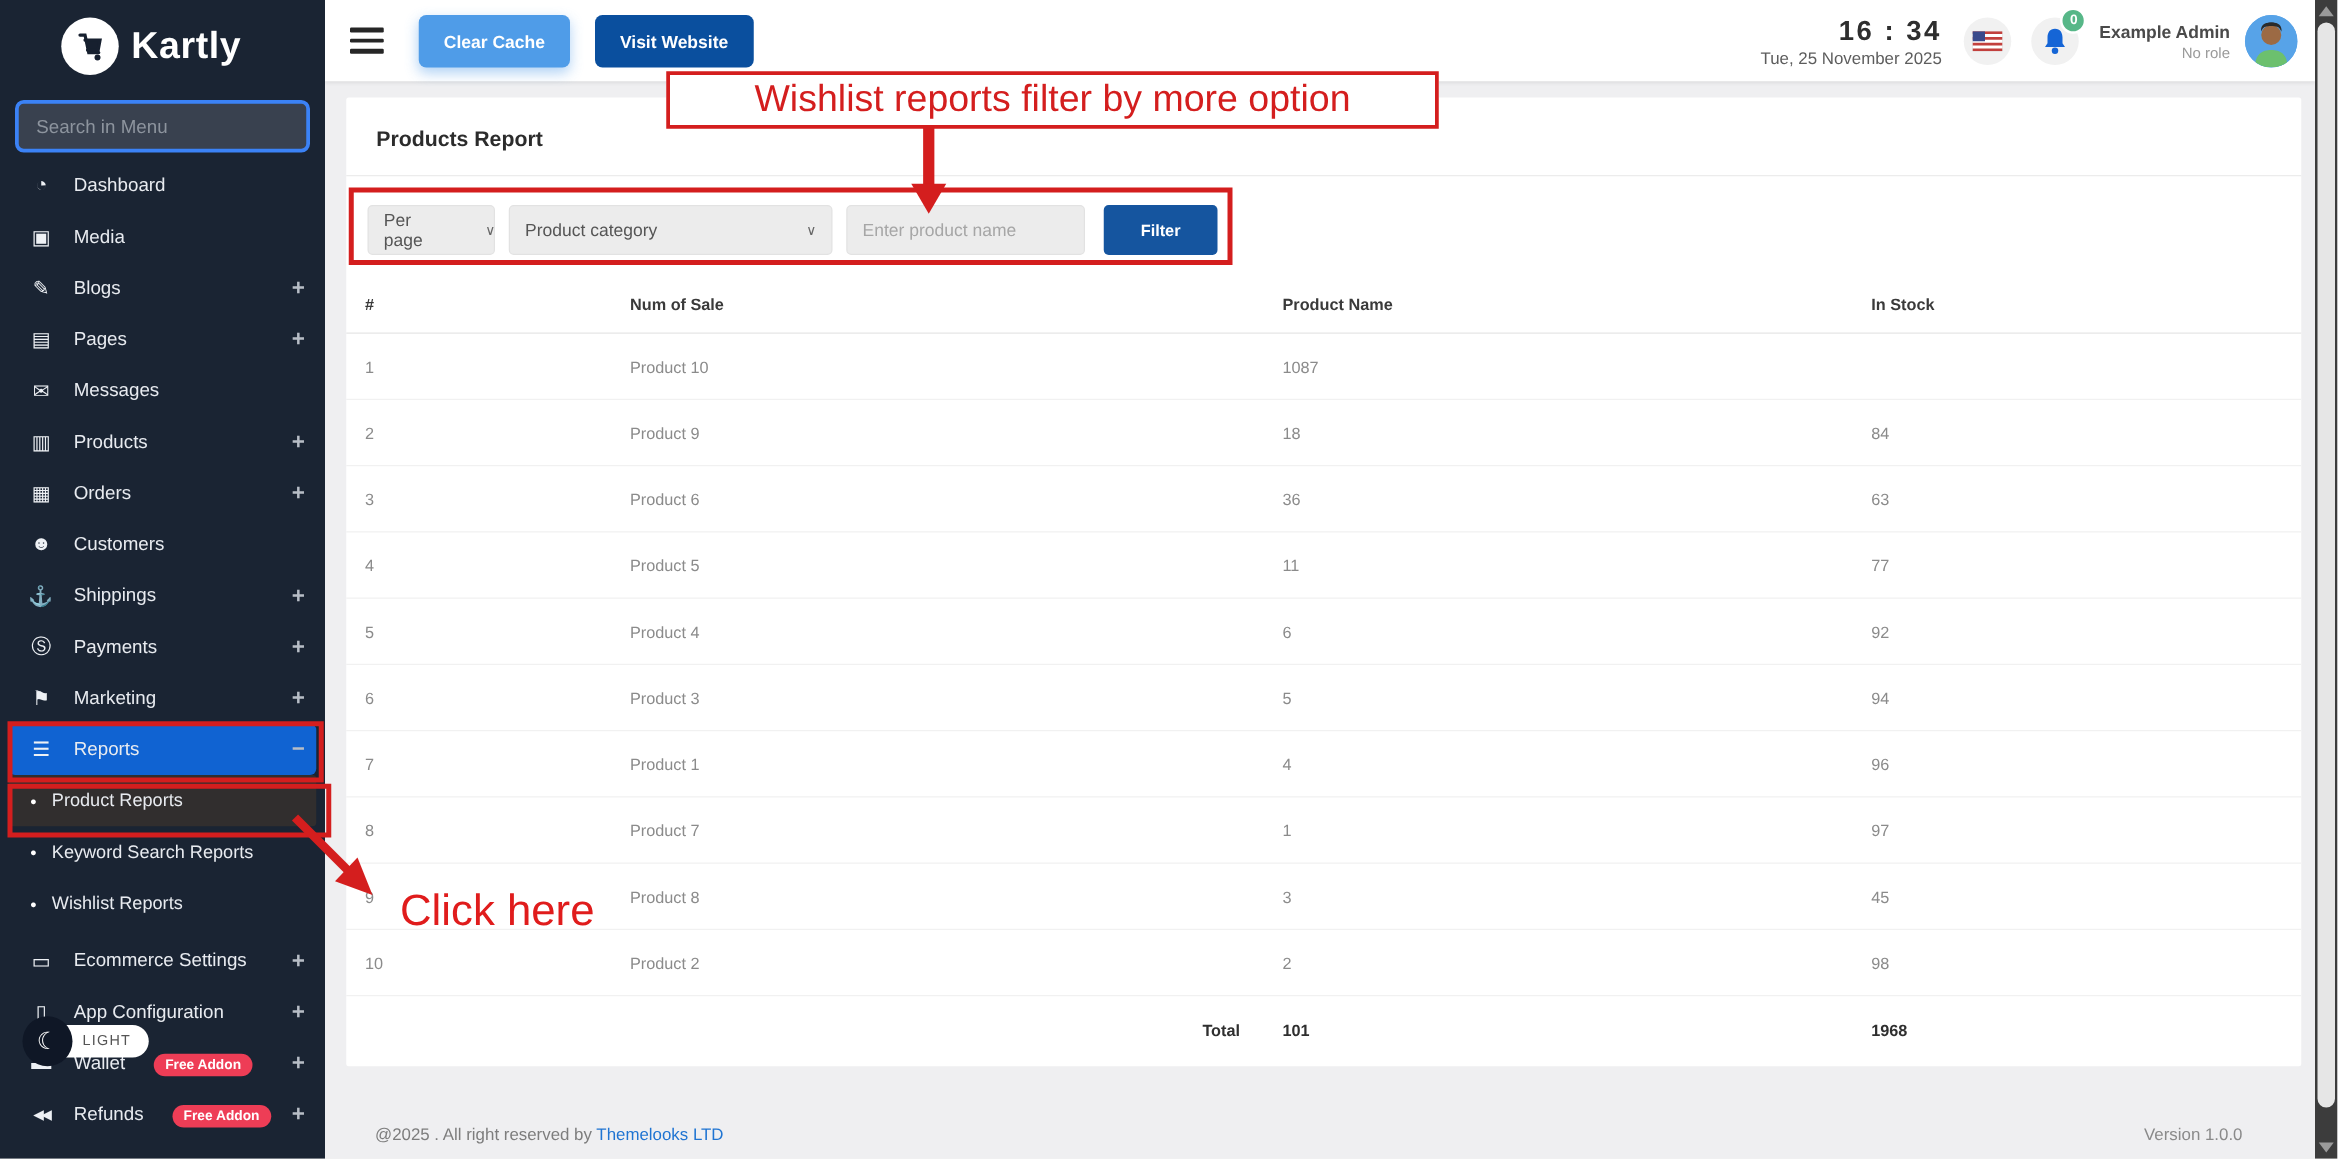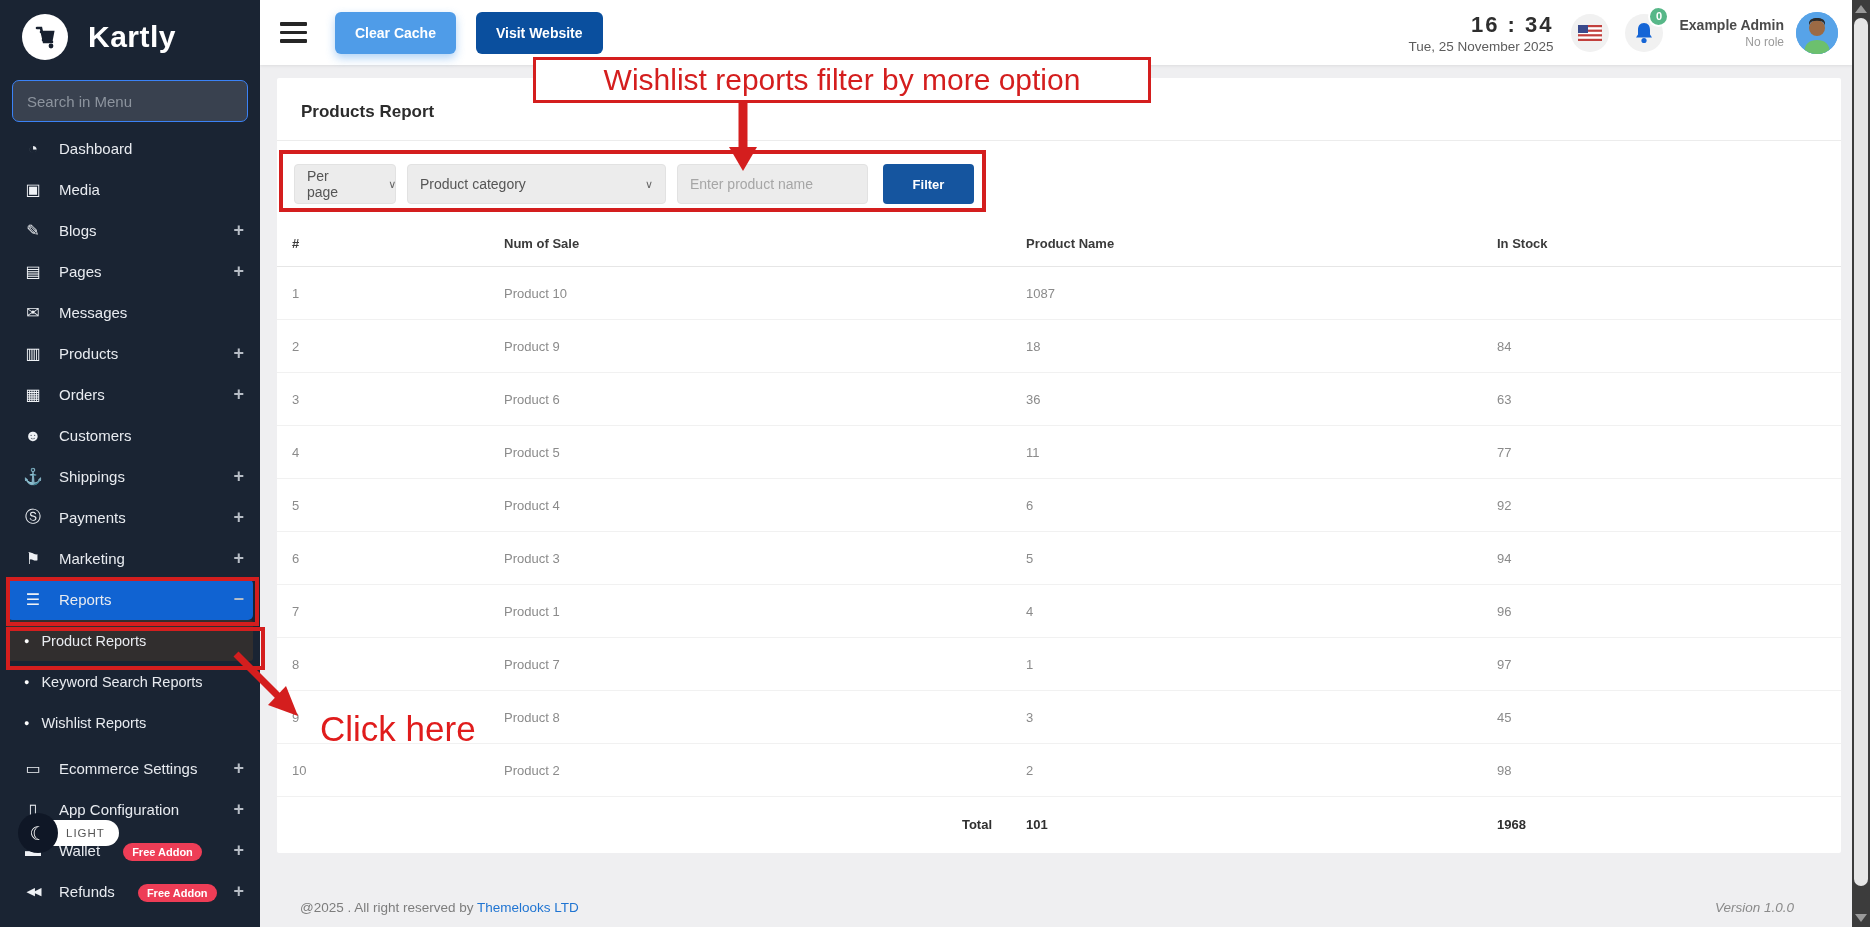--- a/index.html
+++ b/index.html
@@ -1,25 +1,25 @@
 <!DOCTYPE html>
 <html><head>
 <meta charset="utf-8">
 <style>
   * { margin:0; padding:0; box-sizing:border-box; }
   html,body { width:1870px; height:927px; overflow:hidden; font-family:"Liberation Sans", sans-serif; background:#efeff1; }
   .app { position:relative; width:1870px; height:927px; }
 
   
   .sidebar { position:absolute; left:0; top:0; width:260px; height:927px; background:#1a2433; z-index:5; }
-  .logo-row { display:flex; align-items:center; gap:20px; padding:14px 0 10px 22px; }
+  .logo-row { display:flex; align-items:center; gap:10px; padding:14px 0 10px 22px;margin-left:27px; }
   .logo-circle { width:46px; height:46px; border-radius:50%; background:#ffffff; display:flex; align-items:center; justify-content:center; }
   .logo-text { color:#ffffff; font-size:30px; font-weight:bold; letter-spacing:0.5px; }
   .search-wrap { margin:10px 12px 4px 12px; }
-  .search-wrap input { width:100%; height:42px; background:#39414f; border:1px solid #3b82f6; border-radius:7px; padding:0 14px; color:#cfd4db; font-size:15px; outline:none; font-family:"Liberation Sans", sans-serif; }
+  .search-wrap input { width:100%; height:42px; background:#39414f; border:3px solid #3b82f6; border-radius:7px; padding:0 14px; color:#cfd4db; font-size:15px; outline:none; font-family:"Liberation Sans", sans-serif; }
   .search-wrap input::placeholder { color:#8d949e; }
   .menu { margin-top:6px; }
   .mi { height:41px; display:flex; align-items:center; padding:0 16px 0 20px; color:#e8ebf0; cursor:pointer; }
   .mi .ico { width:26px; margin-right:13px; font-size:16px; color:#eef1f5; text-align:center; flex:0 0 26px; }
   .mi .lbl { flex:1; font-size:15px; }
   .mi .exp { font-size:18px; color:#b7bdc6; font-weight:bold; }
   .mi.active { background:#1063d2; margin:0 7px; padding:0 9px 0 13px; border-radius:5px; }
   .smi { height:41px; display:flex; align-items:center; padding:0 16px 0 24px; color:#e8ebf0; cursor:pointer; }
   .smi .dot { font-size:9px; margin-right:12px; color:#ffffff; }
   .smi .lbl { font-size:14.5px; }
@@ -63,21 +63,21 @@
   .tbl { width:100%; }
   .trow { display:grid; grid-template-columns:227px 522px 471px 1fr; align-items:center; }
   .trow > div:first-child { padding-left:15px; }
   .thead { height:46px; border-bottom:1px solid #e6e6e6; font-size:13px; font-weight:bold; color:#3a3a3a; }
   .tr { height:53px; border-bottom:1px solid #f1f1f1; font-size:13px; color:#8b8b8b; }
   .tr-total { height:54px; font-size:13px; color:#2f2f2f; font-weight:bold; }
   .cell-total-label { text-align:right; padding-right:34px; }
 
   .footer { position:absolute; left:40px; right:58px; bottom:12px; display:flex; justify-content:space-between; font-size:13.5px; color:#7d7d7d; }
   .footer a { color:#1f74d2; text-decoration:none; }
-  .footer .ver { color:#8a8a8a;font-style:italic; }
+  .footer .ver { color:#8a8a8a; }
 
   
   .scrollbar { position:absolute; right:0; top:0; width:18px; height:927px; background:#3c3c3c; z-index:20; }
   .sb-arrow { position:absolute; left:3px; width:0; height:0; border-left:6px solid transparent; border-right:6px solid transparent; }
   .sb-up { top:5px; border-bottom:8px solid #9a9a9a; }
   .sb-down { bottom:5px; border-top:8px solid #9a9a9a; }
   .sb-thumb { position:absolute; left:2px; top:18px; width:14px; height:868px; background:#e6e6e6; border-radius:7px; }
 
   
   .anno { position:absolute; z-index:40; pointer-events:none; }

